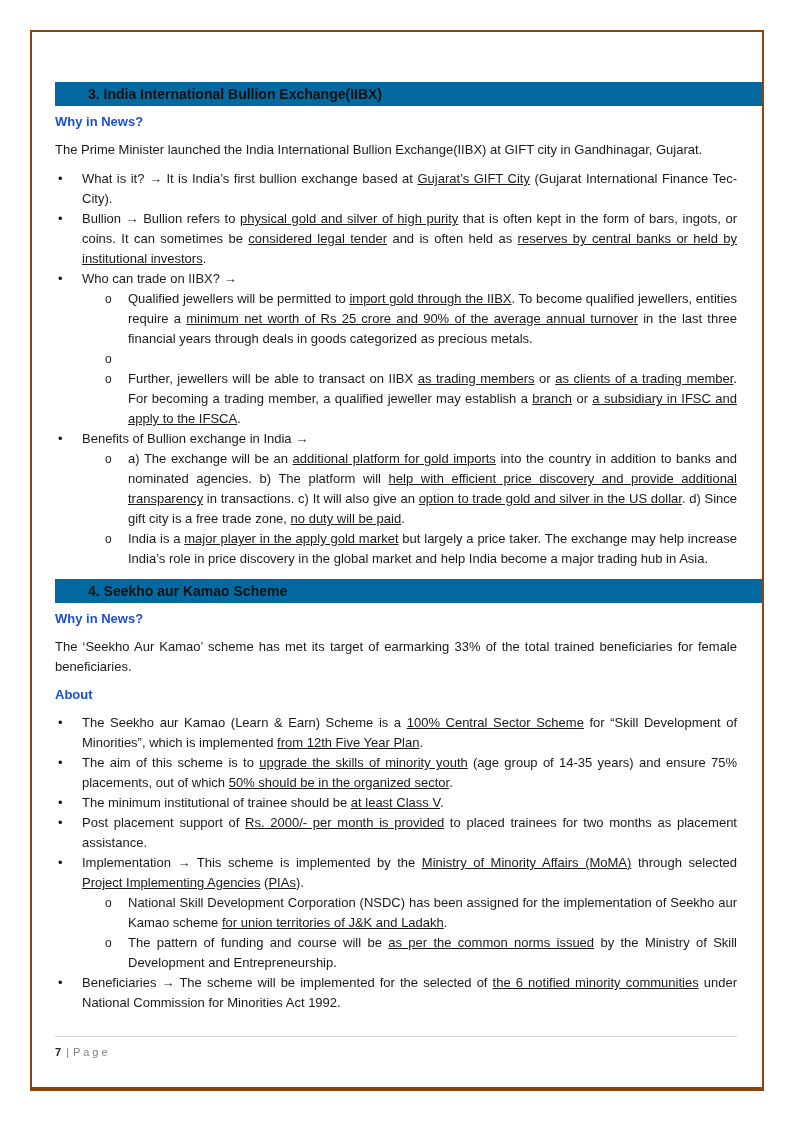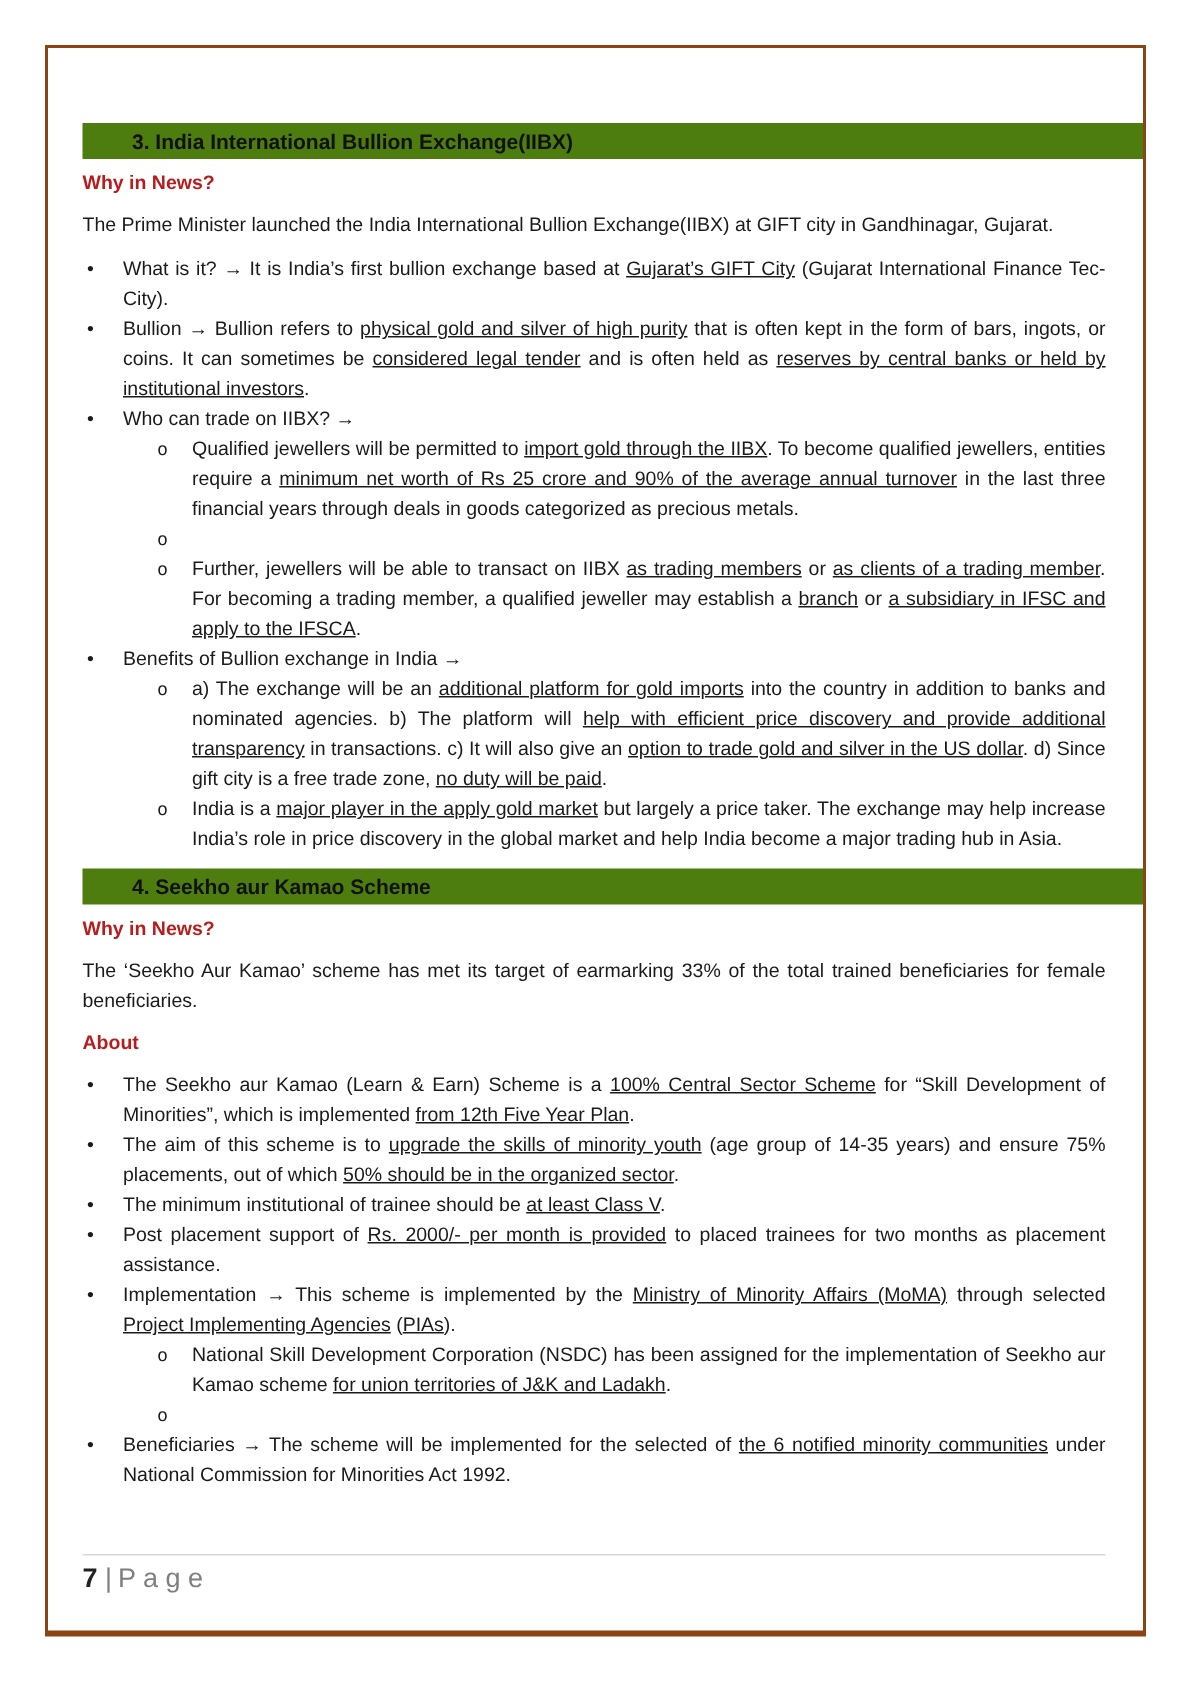--- a/index.html
+++ b/index.html
@@ -14,46 +14,46 @@
     position:absolute; left:30px; top:30px;
     width:734px; height:1061px;
     box-sizing:border-box;
     border:2px solid #8B4513;
     border-bottom-width:4px;
   }
   .content {
     position:absolute; left:55px; top:82px; width:682px;
   }
   .h2bar {
-    background:#4d7c0f;
+    background:#0369a1;
     height:24px; line-height:24px;
     padding-left:33px;
     margin:0 -25px 7px 0;
     font-size:14px; font-weight:bold; color:#111111;
   }
   .h2bar:not(:first-child) { margin-top:10px; }
   .h3 {
-    color:#b91c1c; font-weight:bold; font-size:13px;
+    color:#1d4ed8; font-weight:bold; font-size:13px;
     line-height:18px; margin:1px 0 9px 0;
   }
   .para { margin:0 0 9px 0; text-align:justify; }
   .li { display:flex; }
   .l1 { padding-left:3px; }
   .l1 > .marker { width:24px; flex:none; font-size:13px; }
   .l2 { padding-left:50px; }
   .l2 > .marker { width:23px; flex:none; font-size:12px; }
   .litext { flex:1; text-align:justify; }
   .rn { }
   .rbu { font-weight:normal; text-decoration:underline; }
   .rarrow { font-weight:bold; }
   .footer {
     position:absolute; left:55px; top:1036px; width:682px;
     border-top:1px solid #D8D8D8;
     padding-top:5px;
-    font-size:18px;
+    font-size:11px;
   }
   .pg-num { font-weight:bold; color:#222222; }
   .pg-sep { color:#7F7F7F; padding:0 4px 0 5px; }
   .pg-label { color:#7F7F7F; }
 </style>
 </head>
 <body>
 
 <div class="frame"></div>
 
@@ -119,20 +119,21 @@
     <div class="li l1">
       <span class="marker">•</span>
       <span class="litext"><span class="rn">Implementation </span><span class="rarrow">→</span><span class="rn"> This scheme is implemented by the </span><span class="rbu">Ministry of Minority Affairs (MoMA)</span><span class="rn"> through selected </span><span class="rbu">Project Implementing Agencies</span><span class="rn"> (</span><span class="rbu">PIAs</span><span class="rn">).</span></span>
     </div>
     <div class="li l2">
       <span class="marker">o</span>
       <span class="litext"><span class="rn">National Skill Development Corporation (NSDC) has been assigned for the implementation of Seekho aur Kamao scheme </span><span class="rbu">for union territories of J&amp;K and Ladakh</span><span class="rn">.</span></span>
     </div>
     <div class="li l2">
       <span class="marker">o</span>
+      <span class="litext"><span class="rn">The pattern of funding and course will be </span><span class="rbu">as per the common norms issued</span><span class="rn"> by the Ministry of Skill Development and Entrepreneurship.</span></span>
     </div>
     <div class="li l1">
       <span class="marker">•</span>
       <span class="litext"><span class="rn">Beneficiaries </span><span class="rarrow">→</span><span class="rn"> The scheme will be implemented for the selected of </span><span class="rbu">the 6 notified minority communities</span><span class="rn"> under National Commission for Minorities Act 1992.</span></span>
     </div>
   </div>
 
 <div class="footer">
   <span class="pg-num">7</span><span class="pg-sep">|</span><span class="pg-label">P a g e</span>
 </div>

